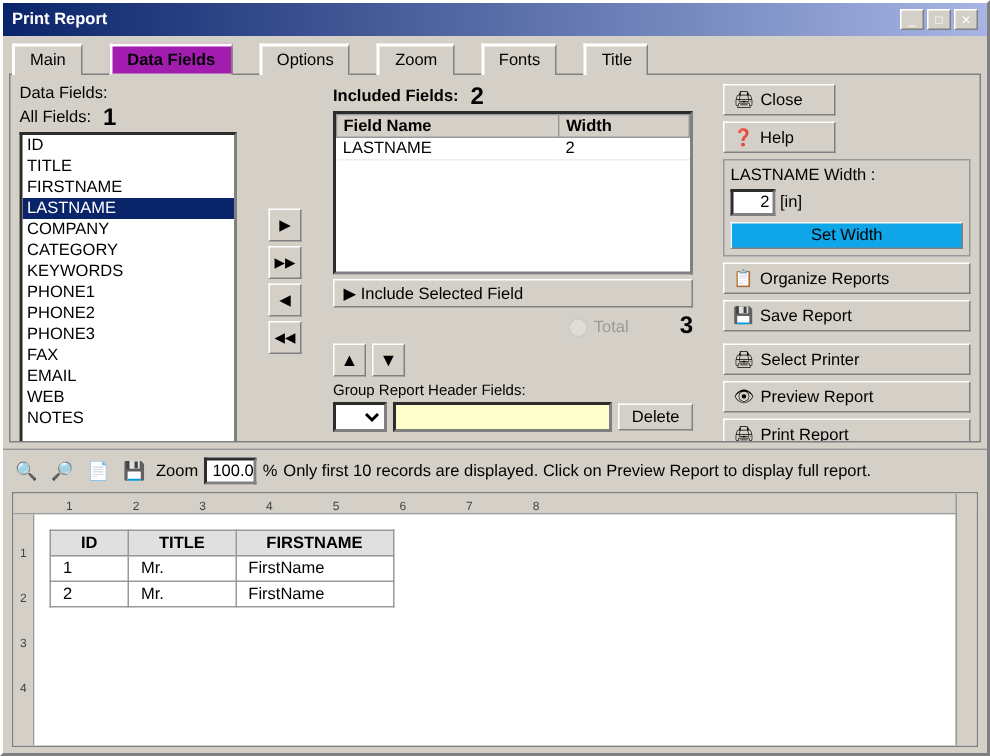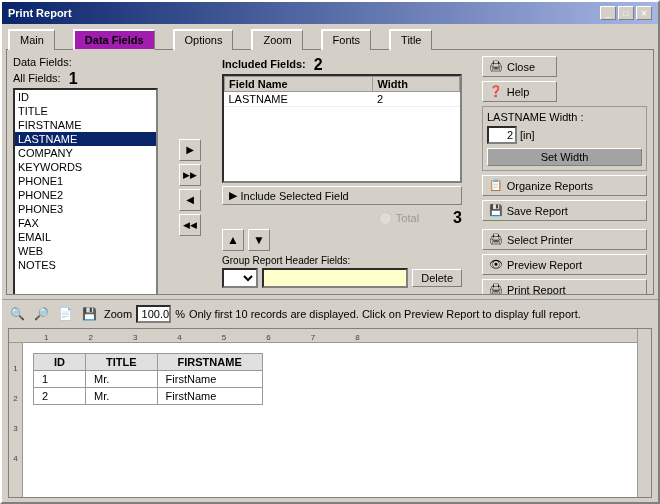--- a/index.html
+++ b/index.html
@@ -253,21 +253,21 @@
       padding: 0 2px;
     }
     .width-unit {
       font-size: 11px;
     }
     .set-width-btn {
       width: 100%;
       margin-top: 4px;
       padding: 2px 6px;
       font-size: 11px;
-      background: #a3a3a3;
+      background: #0ea5e9;
       border: 1px solid #808080;
       border-top-color: #fff;
       border-left-color: #fff;
       cursor: pointer;
     }
     .right-btn {
       width: 100%;
       padding: 3px 6px;
       font-size: 11px;
       background: #d4d0c8;
@@ -453,20 +453,21 @@
               <div style="position:relative; display:flex; align-items:center;">
                 <span class="section-label">All Fields:</span>
                 <span style="font-size:16px; font-weight:bold; margin-left:8px;">1</span>
               </div>
               <div class="field-list" id="field-list">
               <div class="field-item">ID</div>
                   <div class="field-item">TITLE</div>
                   <div class="field-item">FIRSTNAME</div>
                   <div class="field-item selected">LASTNAME</div>
                   <div class="field-item">COMPANY</div>
+                  <div class="field-item">CATEGORY</div>
                   <div class="field-item">KEYWORDS</div>
                   <div class="field-item">PHONE1</div>
                   <div class="field-item">PHONE2</div>
                   <div class="field-item">PHONE3</div>
                   <div class="field-item">FAX</div>
                   <div class="field-item">EMAIL</div>
                   <div class="field-item">WEB</div>
                   <div class="field-item">NOTES</div>
                 </div>
             </div>

